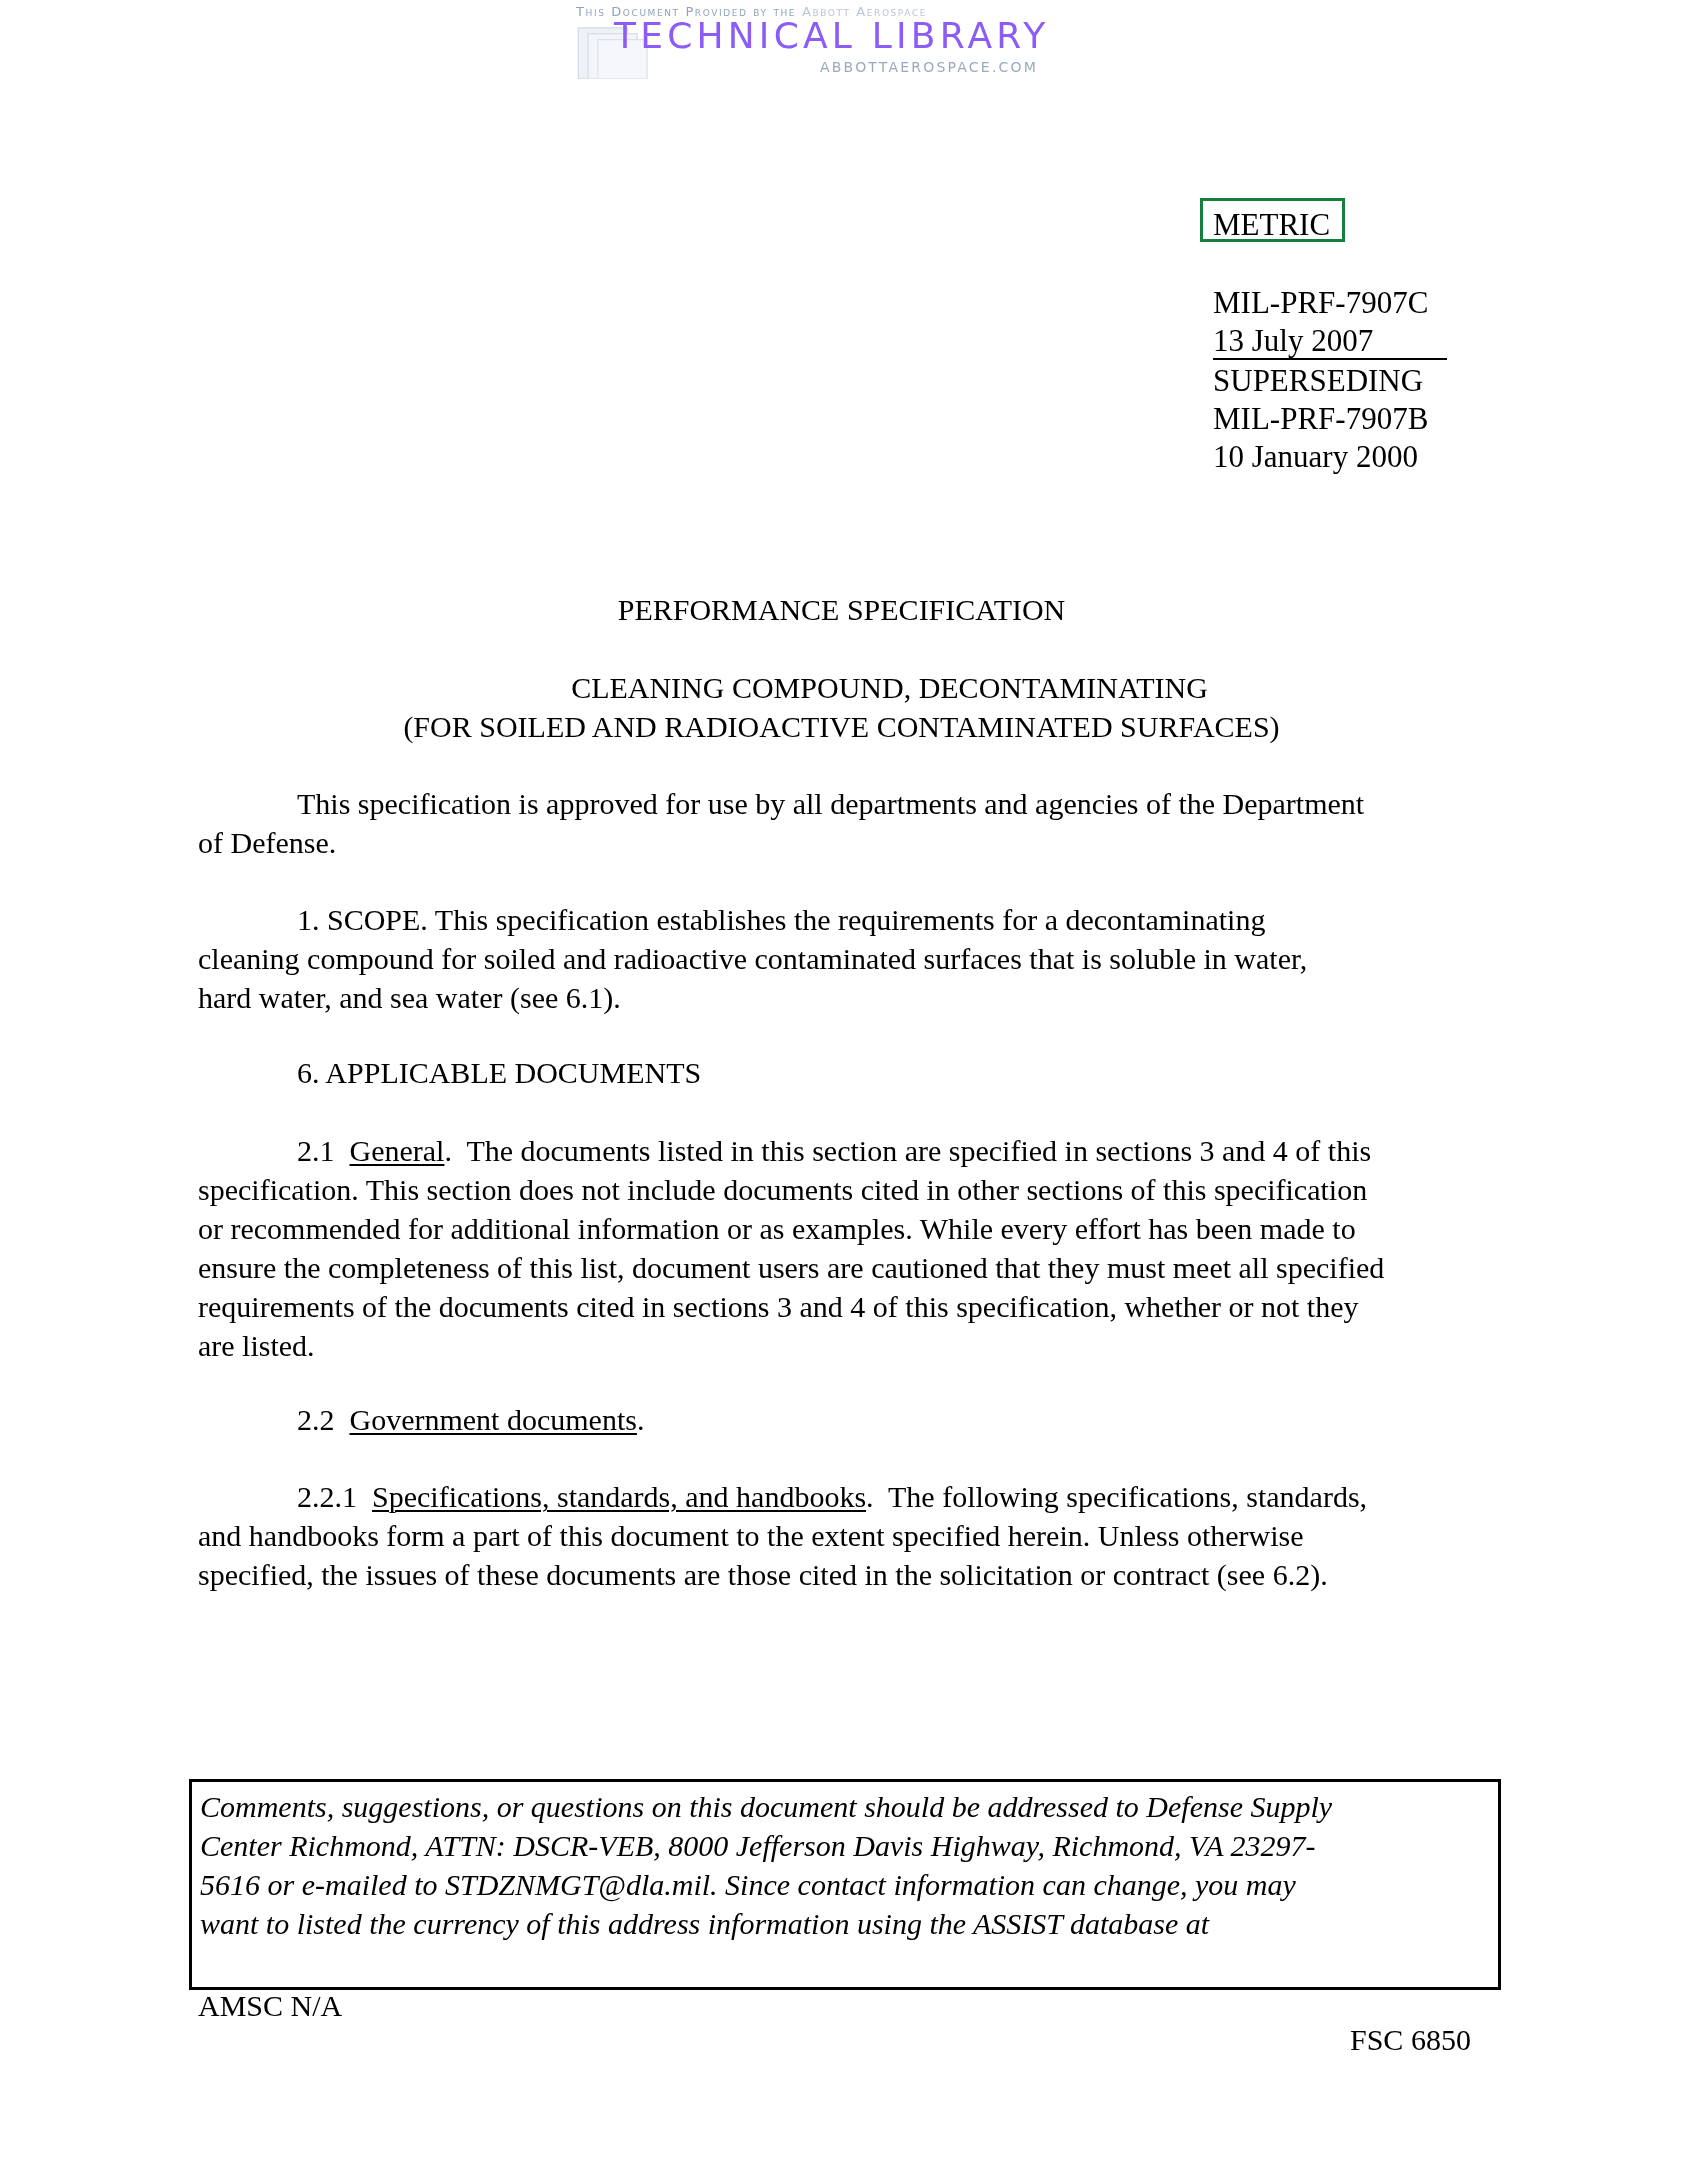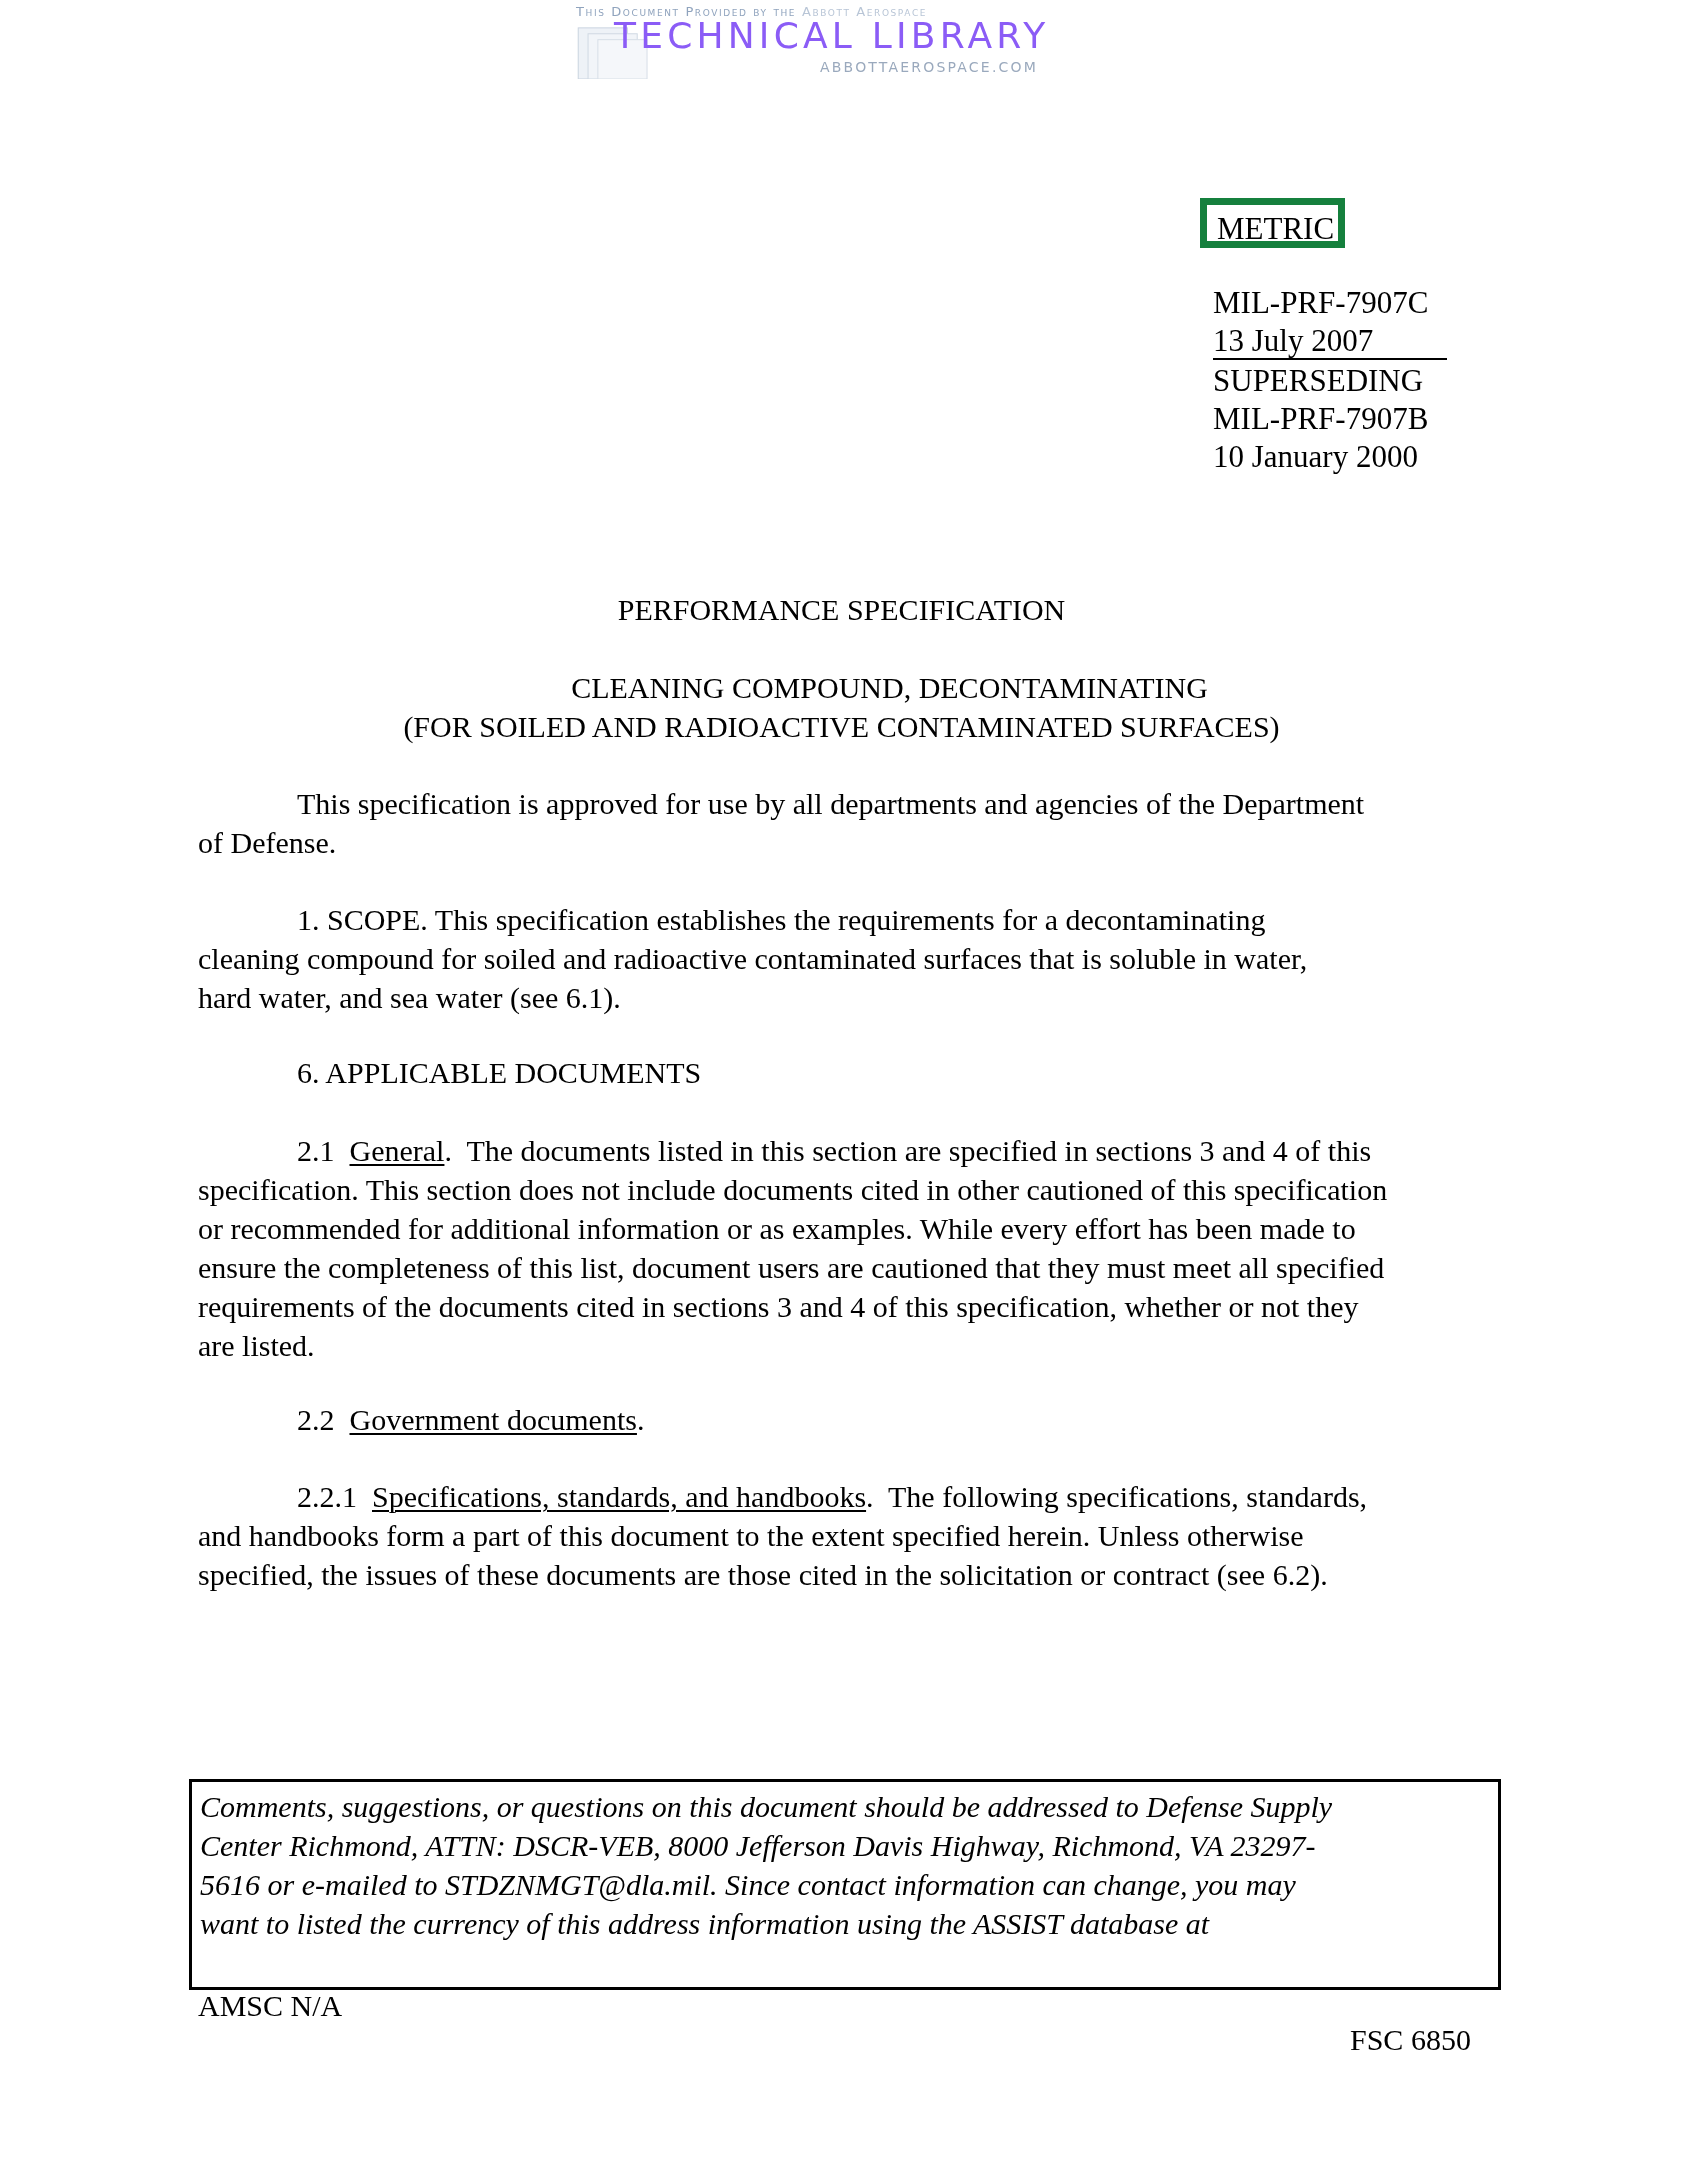--- a/index.html
+++ b/index.html
@@ -12,21 +12,21 @@
   }
   .abs { position: absolute; }
   
   .wm { position: absolute; left: 572px; top: 4px; width: 515px; height: 71px; color: #8fa3bd; font-family: "DejaVu Sans", "Liberation Sans", sans-serif; }
   .wm-pages { position: absolute; left: 4px; top: 16px; width: 89px; height: 59px; }
   .wm-line1 { position: absolute; left: 4px; top: 0px; font-size: 13px; letter-spacing: 1.6px; line-height: 16px; white-space: nowrap; font-variant: small-caps; }
   .wm-line1 .accent { color: #b8c5d6; }
   .wm-line2 { position: absolute; left: 42px; top: 12px; font-size: 36px; letter-spacing: 4.2px; line-height: 40px; white-space: nowrap; color: #8b5cf6; }
   .wm-line3 { position: absolute; left: 248px; top: 55px; font-size: 14px; letter-spacing: 2.2px; line-height: 16px; white-space: nowrap; color: #9aa9bd; }
 
-  .metric-box { left: 1200px; top: 198px; width: 145px; height: 50px; border: 7px solid #15803d; box-sizing: border-box; }
+  .metric-box { left: 1200px; top: 198px; width: 145px; height: 44px; border: 3px solid #15803d; box-sizing: border-box; }
   .metric-box span { position: absolute; left: 10px; top: 6px; font-size: 31px; line-height: 36px; }
 
   .docid { left: 1213px; top: 284px; font-size: 31px; line-height: 38px; }
   .docid div { white-space: nowrap; }
   .docid .date-line { display: inline-block; width: 234px; border-bottom: 2px solid #000; line-height: 34px; margin-bottom: 2px; }
 
   .center-line { position: absolute; left: 0; width: 1683px; text-align: center; white-space: nowrap; font-size: 30px; }
 
   .para { position: absolute; left: 198px; width: 1317px; text-align: left; }
   .para .line { white-space: nowrap; height: 39px; }
@@ -80,21 +80,21 @@
   <div class="line">cleaning compound for soiled and radioactive contaminated surfaces that is soluble in water,</div>
   <div class="line">hard water, and sea water (see 6.1).</div>
 </div>
 
 <div class="para" style="top:1053px;">
   <div class="line indent">6.  APPLICABLE DOCUMENTS</div>
 </div>
 
 <div class="para" style="top:1131px;">
   <div class="line indent"><span style="white-space:pre;">2.1  </span><span class="u">General</span><span style="white-space:pre;">.  The documents listed in this section are specified in sections 3 and 4 of this</span></div>
-  <div class="line">specification.  This section does not include documents cited in other cautioned of this specification</div>
+  <div class="line">specification.  This section does not include documents cited in other sections of this specification</div>
   <div class="line">or recommended for additional information or as examples.  While every effort has been made to</div>
   <div class="line">ensure the completeness of this list, document users are cautioned that they must meet all specified</div>
   <div class="line">requirements of the documents cited in sections 3 and 4 of this specification, whether or not they</div>
   <div class="line">are listed.</div>
 </div>
 
 <div class="para" style="top:1400px;">
   <div class="line indent"><span style="white-space:pre;">2.2  </span><span class="u">Government documents</span><span>.</span></div>
 </div>
 

